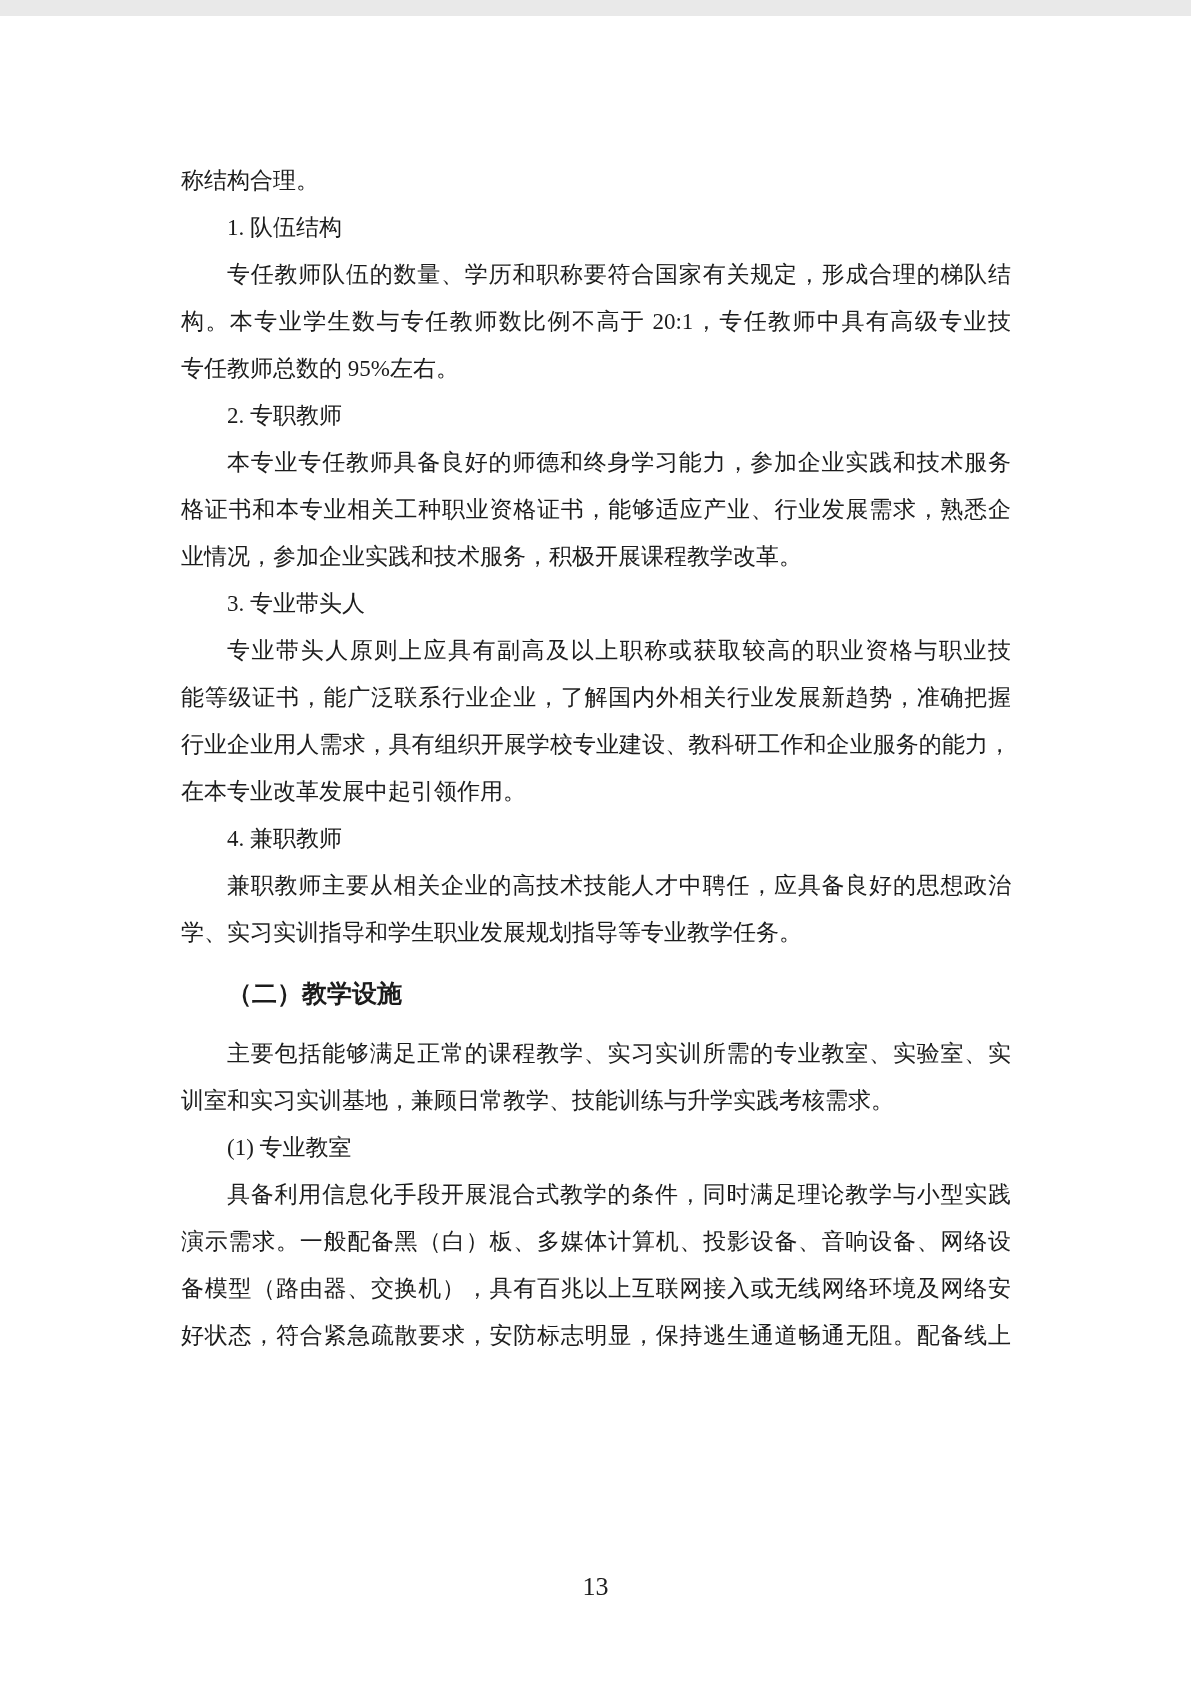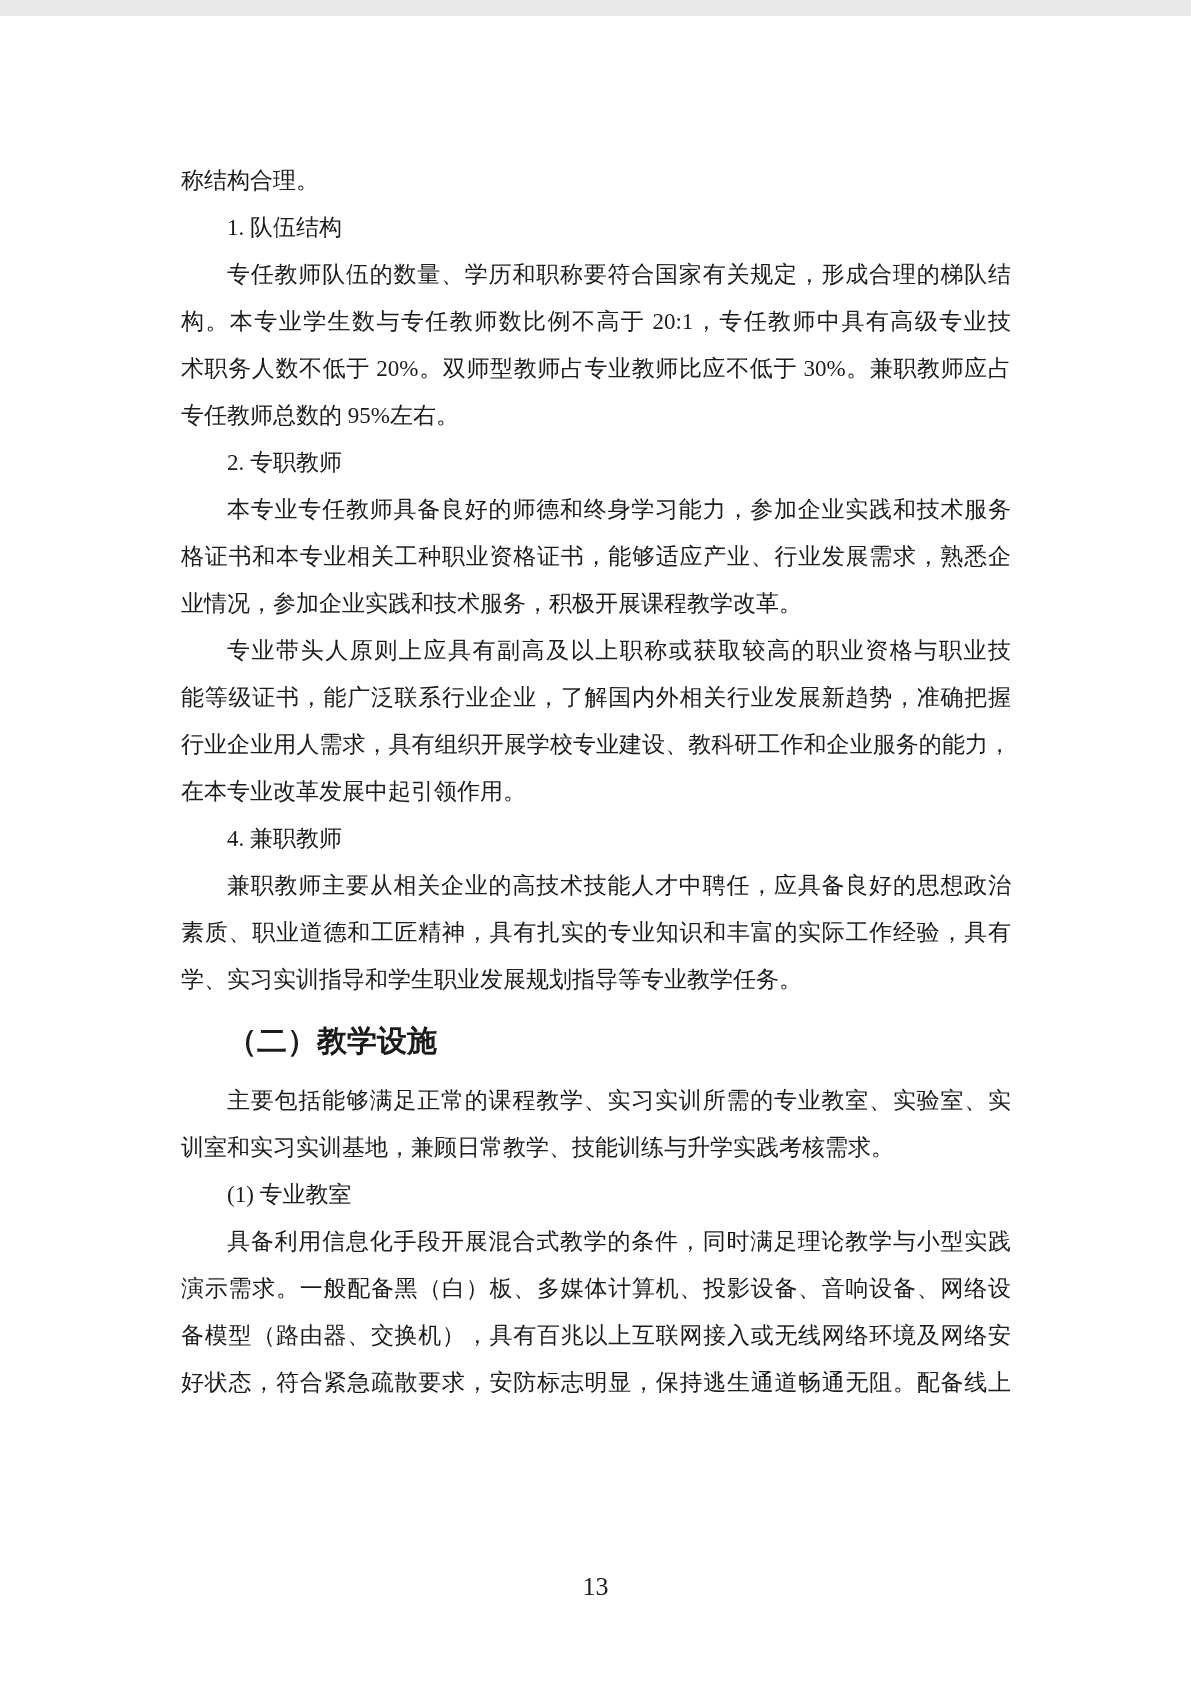--- a/index.html
+++ b/index.html
@@ -36,21 +36,21 @@
   .line.justify {
     text-align: justify;
     text-align-last: justify;
   }
   .line.plain {
     text-align: left;
     white-space: nowrap;
   }
   .line.heading {
     font-weight: 700;
-    font-size: 30px;
+    font-size: 25px;
     margin-top: 14px;
     margin-bottom: 13px;
   }
   .page-number {
     position: absolute;
     left: 0;
     right: 0;
     top: 1558px;
     text-align: center;
     font-size: 26px;
@@ -59,33 +59,32 @@
 </style>
 </head>
 <body>
 
 <div class="page" style="--page-bg: #ffffff; --page-fg: #1c1c1c;">
   <main class="doc-body" id="doc-body">
       <div class="line body plain">称结构合理。</div>
       <div class="line item indent plain">1. 队伍结构</div>
       <div class="line body indent justify">专任教师队伍的数量、学历和职称要符合国家有关规定，形成合理的梯队结</div>
       <div class="line body justify">构。本专业学生数与专任教师数比例不高于 20:1，专任教师中具有高级专业技</div>
-      <div class="line body justify">术职务人数不低于 20%。双师型教师占专业教师比应不低于 30%。兼职教师应占</div>
       <div class="line body plain">专任教师总数的 95%左右。</div>
       <div class="line item indent plain">2. 专职教师</div>
       <div class="line body indent justify">本专业专任教师具备良好的师德和终身学习能力，参加企业实践和技术服务</div>
       <div class="line body justify">格证书和本专业相关工种职业资格证书，能够适应产业、行业发展需求，熟悉企</div>
       <div class="line body plain">业情况，参加企业实践和技术服务，积极开展课程教学改革。</div>
+      <div class="line item indent plain">3. 专业带头人</div>
       <div class="line body indent justify">专业带头人原则上应具有副高及以上职称或获取较高的职业资格与职业技</div>
       <div class="line body justify">能等级证书，能广泛联系行业企业，了解国内外相关行业发展新趋势，准确把握</div>
       <div class="line body justify">行业企业用人需求，具有组织开展学校专业建设、教科研工作和企业服务的能力，</div>
       <div class="line body plain">在本专业改革发展中起引领作用。</div>
       <div class="line item indent plain">4. 兼职教师</div>
       <div class="line body indent justify">兼职教师主要从相关企业的高技术技能人才中聘任，应具备良好的思想政治</div>
-      <div class="line body justify">素质、职业道德和工匠精神，具有扎实的专业知识和丰富的实际工作经验，具有</div>
       <div class="line body plain">学、实习实训指导和学生职业发展规划指导等专业教学任务。</div>
       <div class="line heading indent plain">（二）教学设施</div>
       <div class="line body indent justify">主要包括能够满足正常的课程教学、实习实训所需的专业教室、实验室、实</div>
       <div class="line body plain">训室和实习实训基地，兼顾日常教学、技能训练与升学实践考核需求。</div>
       <div class="line item indent plain">(1) 专业教室</div>
       <div class="line body indent justify">具备利用信息化手段开展混合式教学的条件，同时满足理论教学与小型实践</div>
       <div class="line body justify">演示需求。一般配备黑（白）板、多媒体计算机、投影设备、音响设备、网络设</div>
       <div class="line body justify">备模型（路由器、交换机），具有百兆以上互联网接入或无线网络环境及网络安</div>
       <div class="line body justify">好状态，符合紧急疏散要求，安防标志明显，保持逃生通道畅通无阻。配备线上</div>
     </main>

